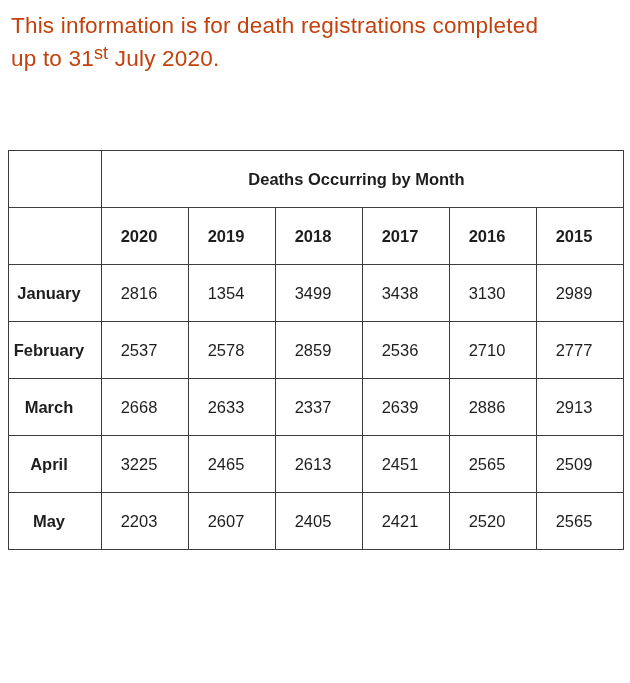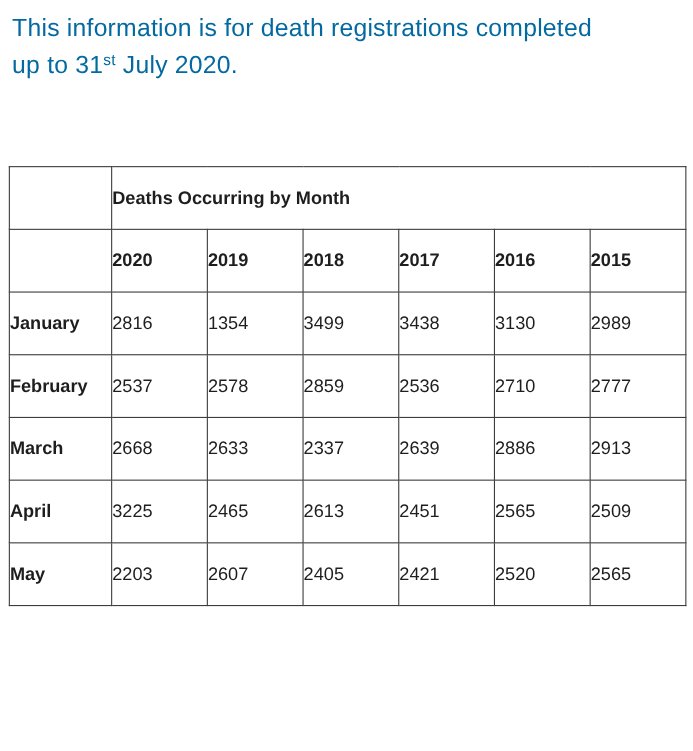--- a/index.html
+++ b/index.html
@@ -5,46 +5,46 @@
   html, body {
     margin: 0;
     padding: 0;
     width: 630px;
     height: 683px;
     background: #ffffff;
     overflow: hidden;
     font-family: "Liberation Sans", sans-serif;
   }
   .intro {
-    color: #0369a1;
+    color: #c2410c;
     font-size: 22.5px;
     line-height: 33px;
     font-weight: 400;
     margin: 9px 10px 0 11px;
     letter-spacing: 0.2px;
   }
   .intro .sup {
-    font-size: 14px;
+    font-size: 18px;
     position: relative;
     top: -7px;
   }
   table.deaths {
     border-collapse: collapse;
     table-layout: fixed;
     width: 615px;
     margin: 73px 0 0 8px;
   }
   table.deaths td {
     border: 1.6px solid #3c3c3c;
     box-sizing: border-box;
     height: 57px;
     vertical-align: middle;
     color: #1e1e1e;
     font-size: 16.5px;
-    text-align: left;
+    text-align: center;
     padding: 0 12px 0 0;
     background: #ffffff;
   }
   td.span-title {
     text-align: center;
     font-weight: 700;
     padding: 0;
     font-size: 16.5px;
   }
   td.year-cell {

